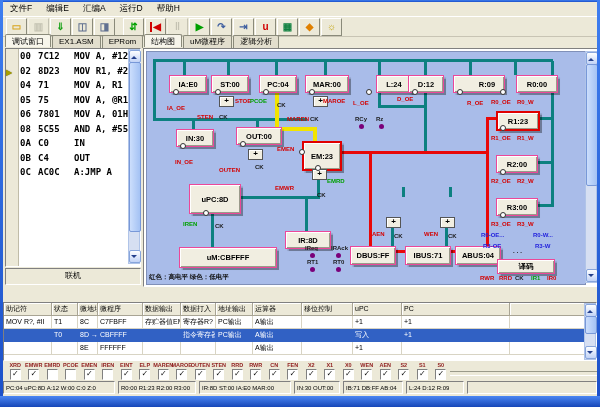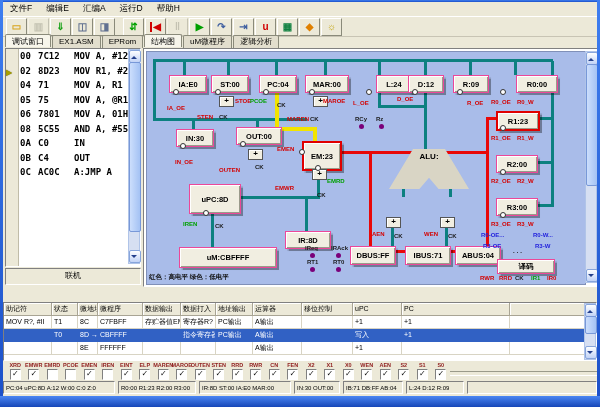--- a/index.html
+++ b/index.html
@@ -232,36 +232,35 @@
         <div class="wire" style="left: 339px; top: 65px; width: 10px; height: 3px; background: rgb(232, 8, 8); z-index: 1;"></div>
         <div class="wire" style="left: 128px; top: 39px; width: 4px; height: 40px; background: rgb(242, 228, 0); z-index: 2;"></div>
         <div class="wire" style="left: 128px; top: 75px; width: 42px; height: 4px; background: rgb(242, 228, 0); z-index: 2;"></div>
         <div class="wire" style="left: 166px; top: 75px; width: 4px; height: 15px; background: rgb(242, 228, 0); z-index: 2;"></div>
         <div class="dbox" style="left: 22px; top: 23px; width: 36px; height: 16px;">IA:E0</div>
         <div class="dbox" style="left: 64px; top: 23px; width: 36px; height: 16px;">ST:00</div>
         <div class="dbox" style="left: 112px; top: 23px; width: 36px; height: 16px;">PC:04</div>
         <div class="dbox" style="left: 158px; top: 23px; width: 42px; height: 16px;">MAR:00</div>
         <div class="dbox" style="left: 229px; top: 23px; width: 34px; height: 16px;">L:24</div>
         <div class="dbox" style="left: 261px; top: 23px; width: 34px; height: 16px;">D:12</div>
-        <div class="dbox" style="left: 306px; top: 23px; width: 34px; height: 16px;">R:09</div>
+        <div class="dbox" style="left: 306px; top: 23px; width: 34px; height: 16px; padding-left: 16px;">R:09</div>
         <div class="dbox" style="left: 369px; top: 23px; width: 40px; height: 16px;">R0:00</div>
         <div class="dbox hl" style="left: 349px; top: 59px; width: 40px; height: 16px;">R1:23</div>
         <div class="dbox" style="left: 349px; top: 103px; width: 40px; height: 16px;">R2:00</div>
         <div class="dbox" style="left: 349px; top: 146px; width: 40px; height: 16px;">R3:00</div>
         <div class="dbox" style="left: 29px; top: 77px; width: 36px; height: 16px;">IN:30</div>
         <div class="dbox" style="left: 89px; top: 75px; width: 44px; height: 16px;">OUT:00</div>
         <div class="dbox hl" style="left: 155px; top: 89px; width: 36px; height: 26px;">EM:23</div>
         <div class="dbox" style="left: 42px; top: 132px; width: 50px; height: 28px;">uPC:8D</div>
         <div class="dbox" style="left: 138px; top: 179px; width: 44px; height: 16px;">IR:8D</div>
         <div class="dbox" style="left: 32px; top: 195px; width: 96px; height: 19px;">uM:CBFFFF</div>
         <div class="dbox" style="left: 203px; top: 194px; width: 44px; height: 17px;">DBUS:FF</div>
         <div class="dbox" style="left: 258px; top: 194px; width: 44px; height: 17px;">IBUS:71</div>
         <div class="dbox" style="left: 308px; top: 194px; width: 44px; height: 17px;">ABUS:04</div>
         <div class="dbox" style="left: 350px; top: 207px; width: 56px; height: 13px;">译码</div>
-        <div class="alu" style="left: 242px; top: 97px; width: 80px; height: 40px;">ALU:</div>
         <div class="latch" style="left: 72px; top: 44px;">+</div>
         <div class="latch" style="left: 166px; top: 44px;">+</div>
         <div class="latch" style="left: 101px; top: 97px;">+</div>
         <div class="latch" style="left: 165px; top: 117px;">+</div>
         <div class="latch" style="left: 239px; top: 165px;">+</div>
         <div class="latch" style="left: 293px; top: 165px;">+</div>
         <div class="dlabel" style="left: 20px; top: 53px; color: rgb(212, 0, 0);">IA_OE</div>
         <div class="dlabel" style="left: 50px; top: 62px; color: rgb(212, 0, 0);">STEN</div>
         <div class="dlabel" style="left: 88px; top: 46px; color: rgb(212, 0, 0);">STOE</div>
         <div class="dlabel" style="left: 72px; top: 62px; color: rgb(26, 26, 26);">CK</div>

